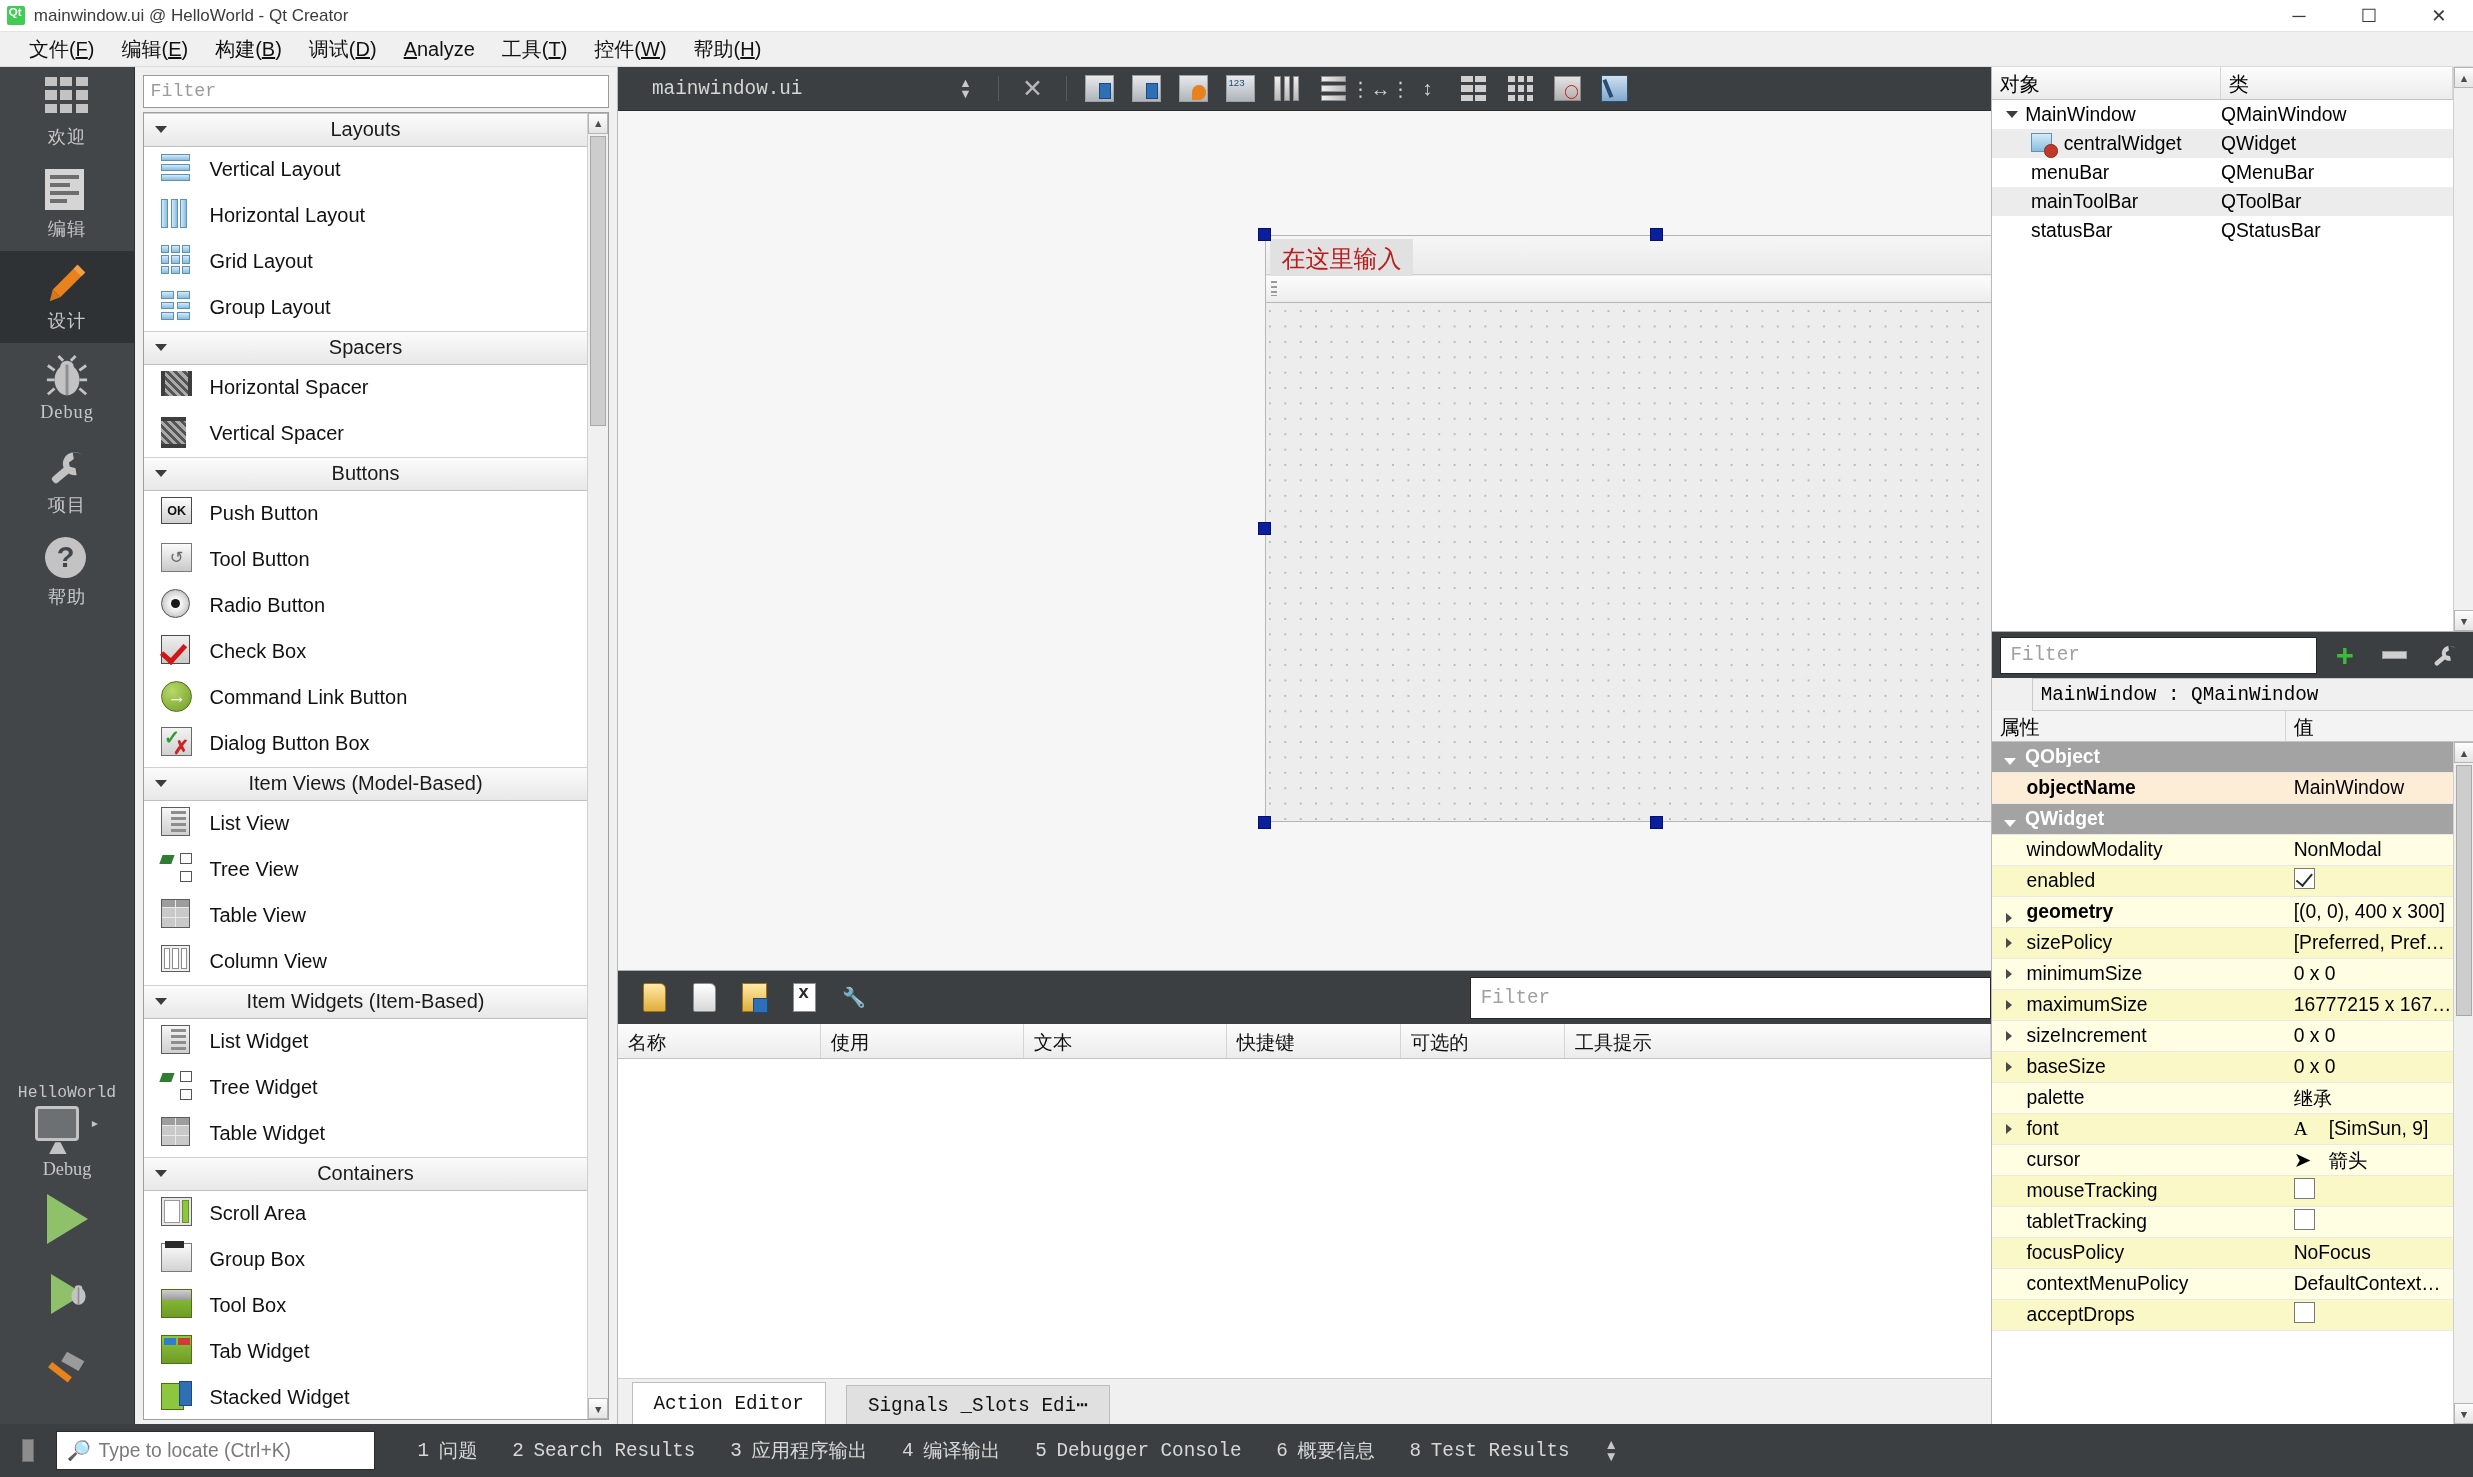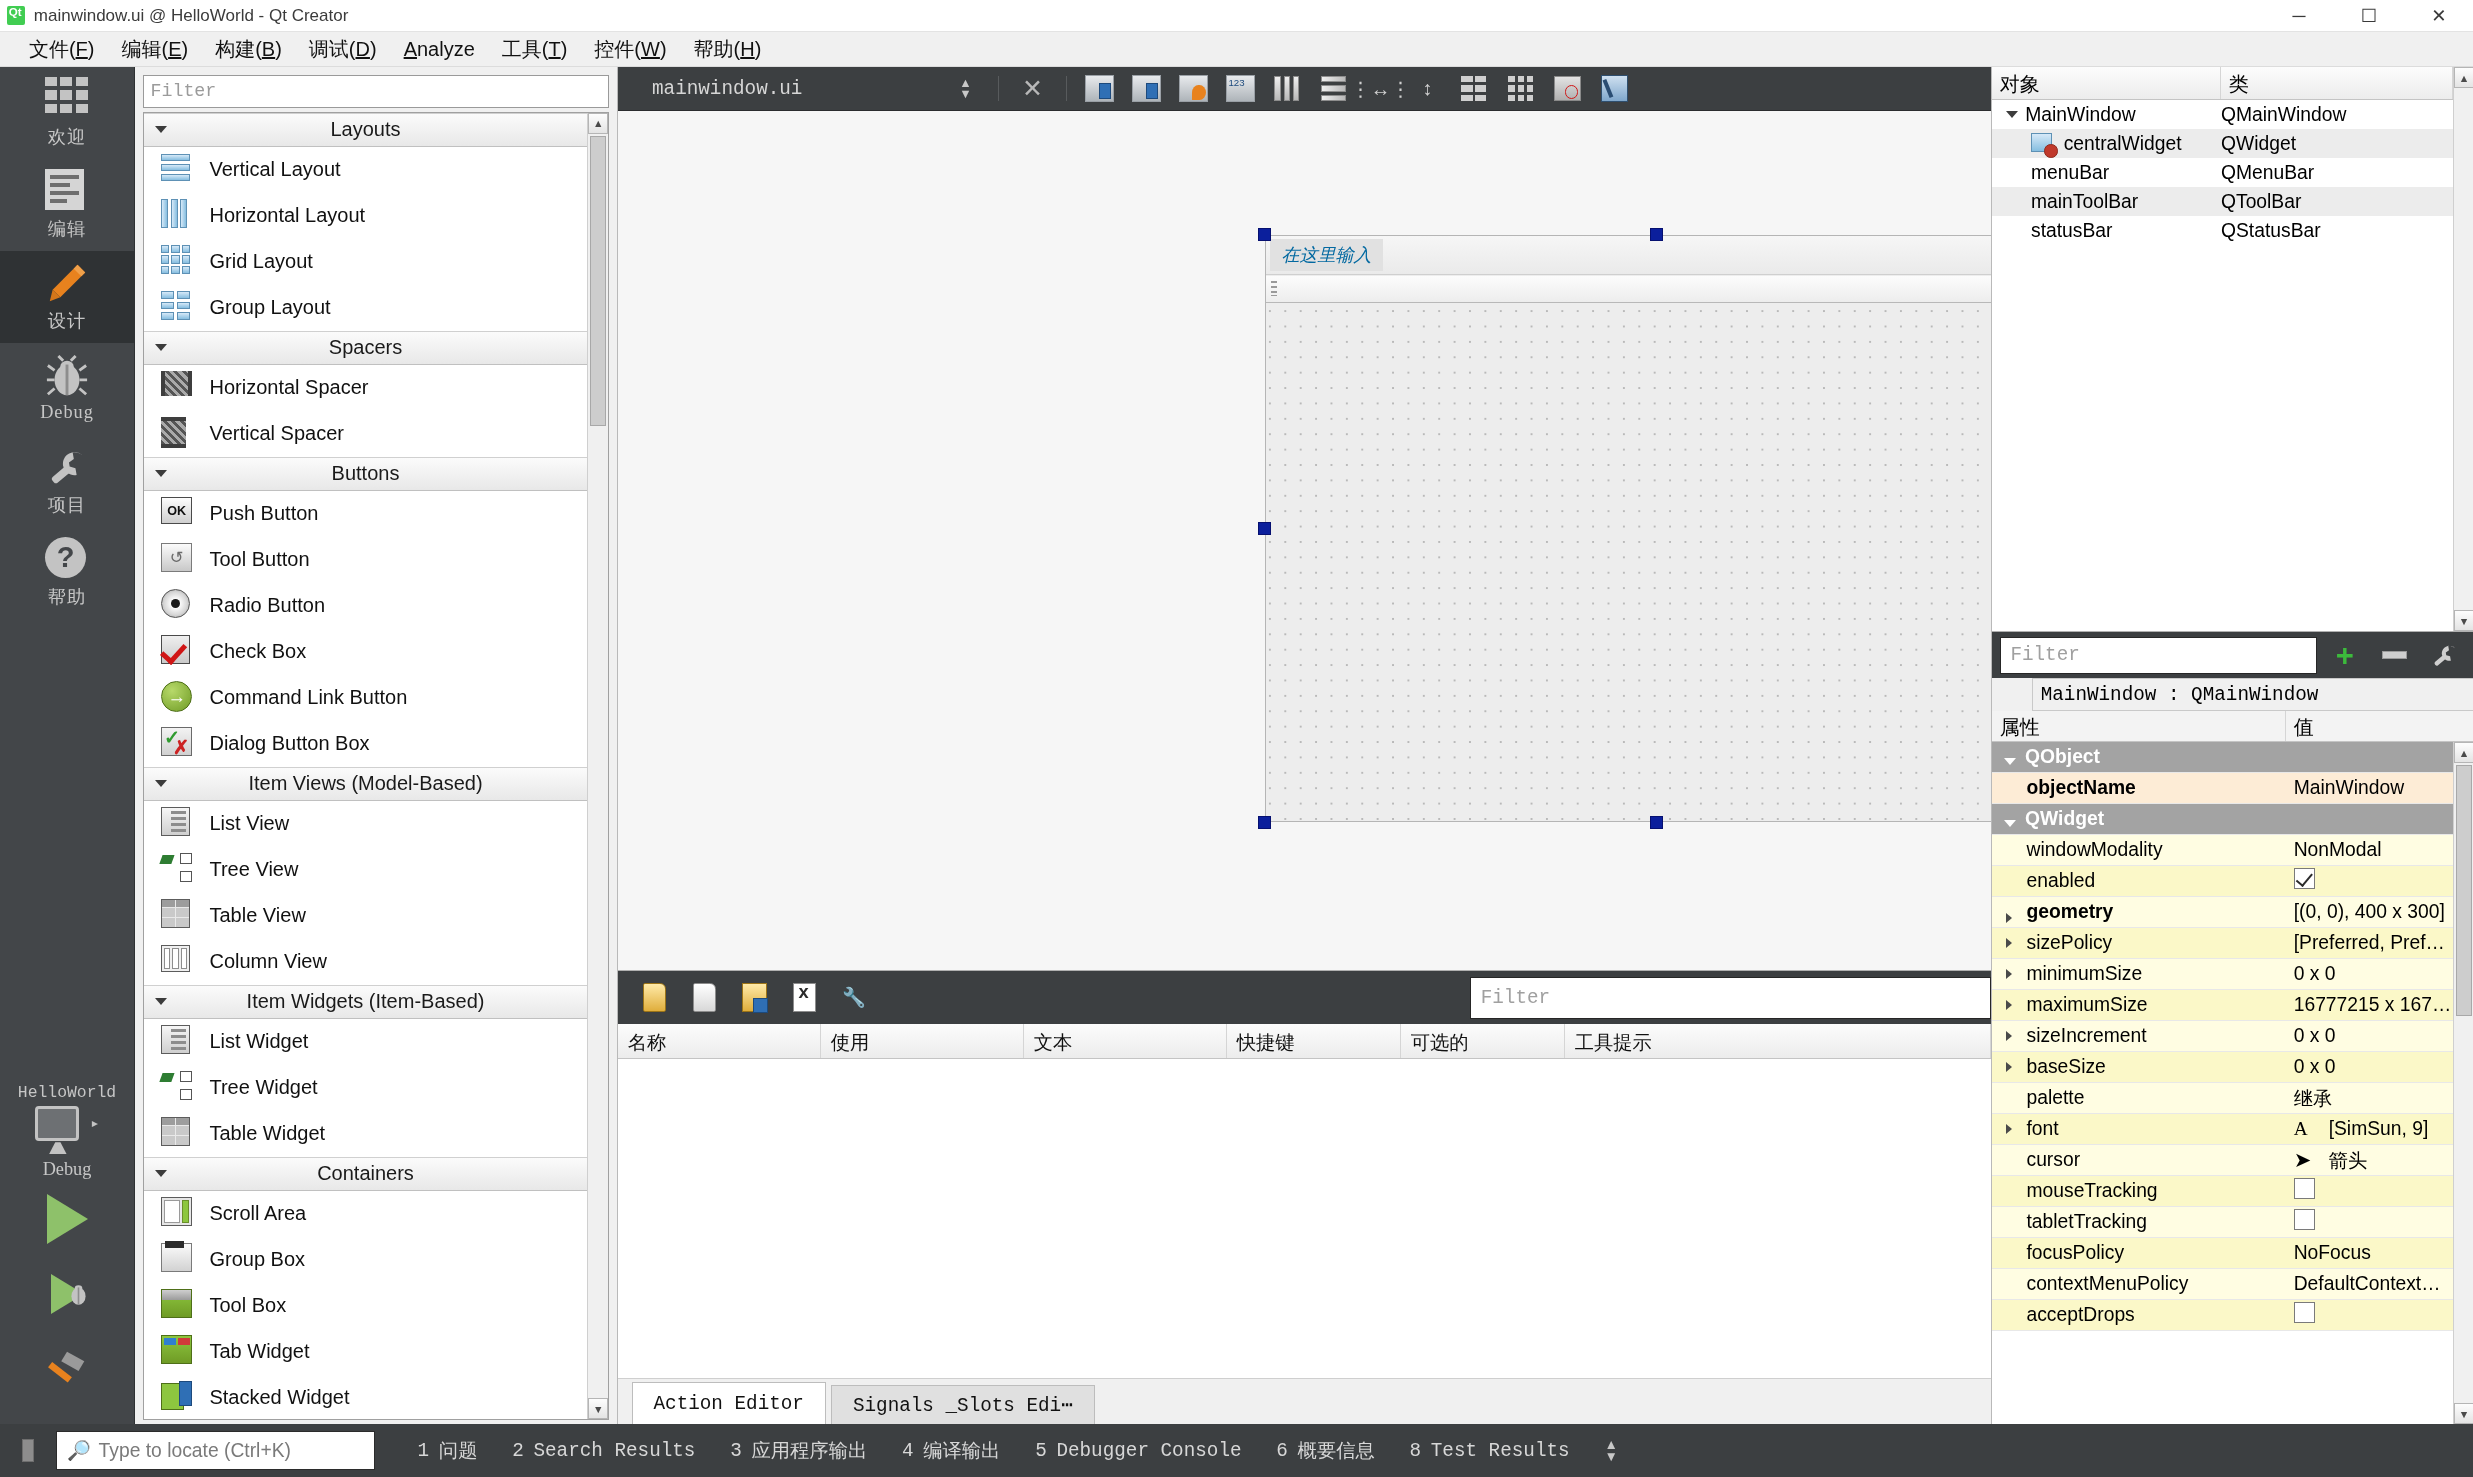--- a/index.html
+++ b/index.html
@@ -209,21 +209,21 @@
     width:782px;height:587px;background:#ededed;border:1px solid #b5b5b5;position:relative;
     background-image:radial-gradient(#b9b9b9 1px, transparent 1px);
     background-size:15.4px 15.4px; background-position:11.6px 52px;
   }
   .form .fmenubar{
     position:absolute;left:0;right:0;top:0;height:39px;background:linear-gradient(#f6f6f6,#eaeaea);
     border-bottom:1px solid #cfcfcf;
   }
   .form .typehere{
     margin:2.9px 0 0 3.9px;padding:3.9px 11.6px;display:inline-block;
-    background:#e1e1e1;color:#0369a1;font-size:18px;font-family:"Liberation Sans",sans-serif;font-style:italic;
+    background:#e1e1e1;color:#b91c1c;font-size:24px;font-family:"Liberation Sans",sans-serif;
   }
   .form .ftoolbar{
     position:absolute;left:0;right:0;top:40px;height:27px;background:linear-gradient(#fcfcfc,#ededed);
     border-bottom:1.9px solid #b8b8b8;
   }
   .form .ftoolbar::before{
     content:"";position:absolute;left:4.8px;top:4.8px;width:5.8px;height:15.4px;
     background:repeating-linear-gradient(#9a9a9a 0 1.9px,transparent 1.9px 4.8px);
   }
   .handle{ position:absolute;width:12.6px;height:12.6px;background:#0b1f9c;border:1px solid #061070; }
@@ -245,21 +245,21 @@
   .ae-filter input::placeholder{ color:#a0a0a0; }
 
   .ae-table{ flex:1 1 auto; background:#fff; display:flex; flex-direction:column; min-height:0; }
   .ae-head{ height:35px;display:flex;background:linear-gradient(#fcfcfc,#ececec);border-bottom:1px solid #c4c4c4;flex:none; }
   .ae-head div{ padding:4.8px 9.7px;font-size:19.3px;color:#111;border-right:1px solid #d5d5d5; }
   .ae-body{ flex:1 1 auto; }
 
   .ae-tabs{ height:46px;display:flex;align-items:flex-end;background:#f0f0f0;flex:none;
     border-top:1px solid #cfcfcf;padding-left:13.5px; }
   .ae-tab{ height:39px;padding:0 21px;display:flex;align-items:center;background:#e0e0e0;
-    border:1px solid #bdbdbd;border-bottom:none;margin-right:5px;font-family:"Liberation Mono",monospace;
+    border:1px solid #bdbdbd;border-bottom:none;margin-right:20px;font-family:"Liberation Mono",monospace;
     font-size:19.3px;color:#111; }
   .ae-tab.active{ background:#fff;height:42px; }
 
   
   .rightdock{ width:483px;flex:none;display:flex;flex-direction:column;background:#f0f0f0;
     border-left:1px solid #b9b9b9; }
   .obj-tree{ height:565px;flex:none;background:#fff;display:flex;border-bottom:1px solid #b0b0b0; }
   .ot-inner{ flex:1 1 auto; overflow:hidden; }
   .ot-head{ height:33px;display:flex;background:linear-gradient(#fcfcfc,#ececec);border-bottom:1px solid #c4c4c4; }
   .ot-head div{ padding:3.9px 7.7px;font-size:20px;border-right:1px solid #d5d5d5; }

